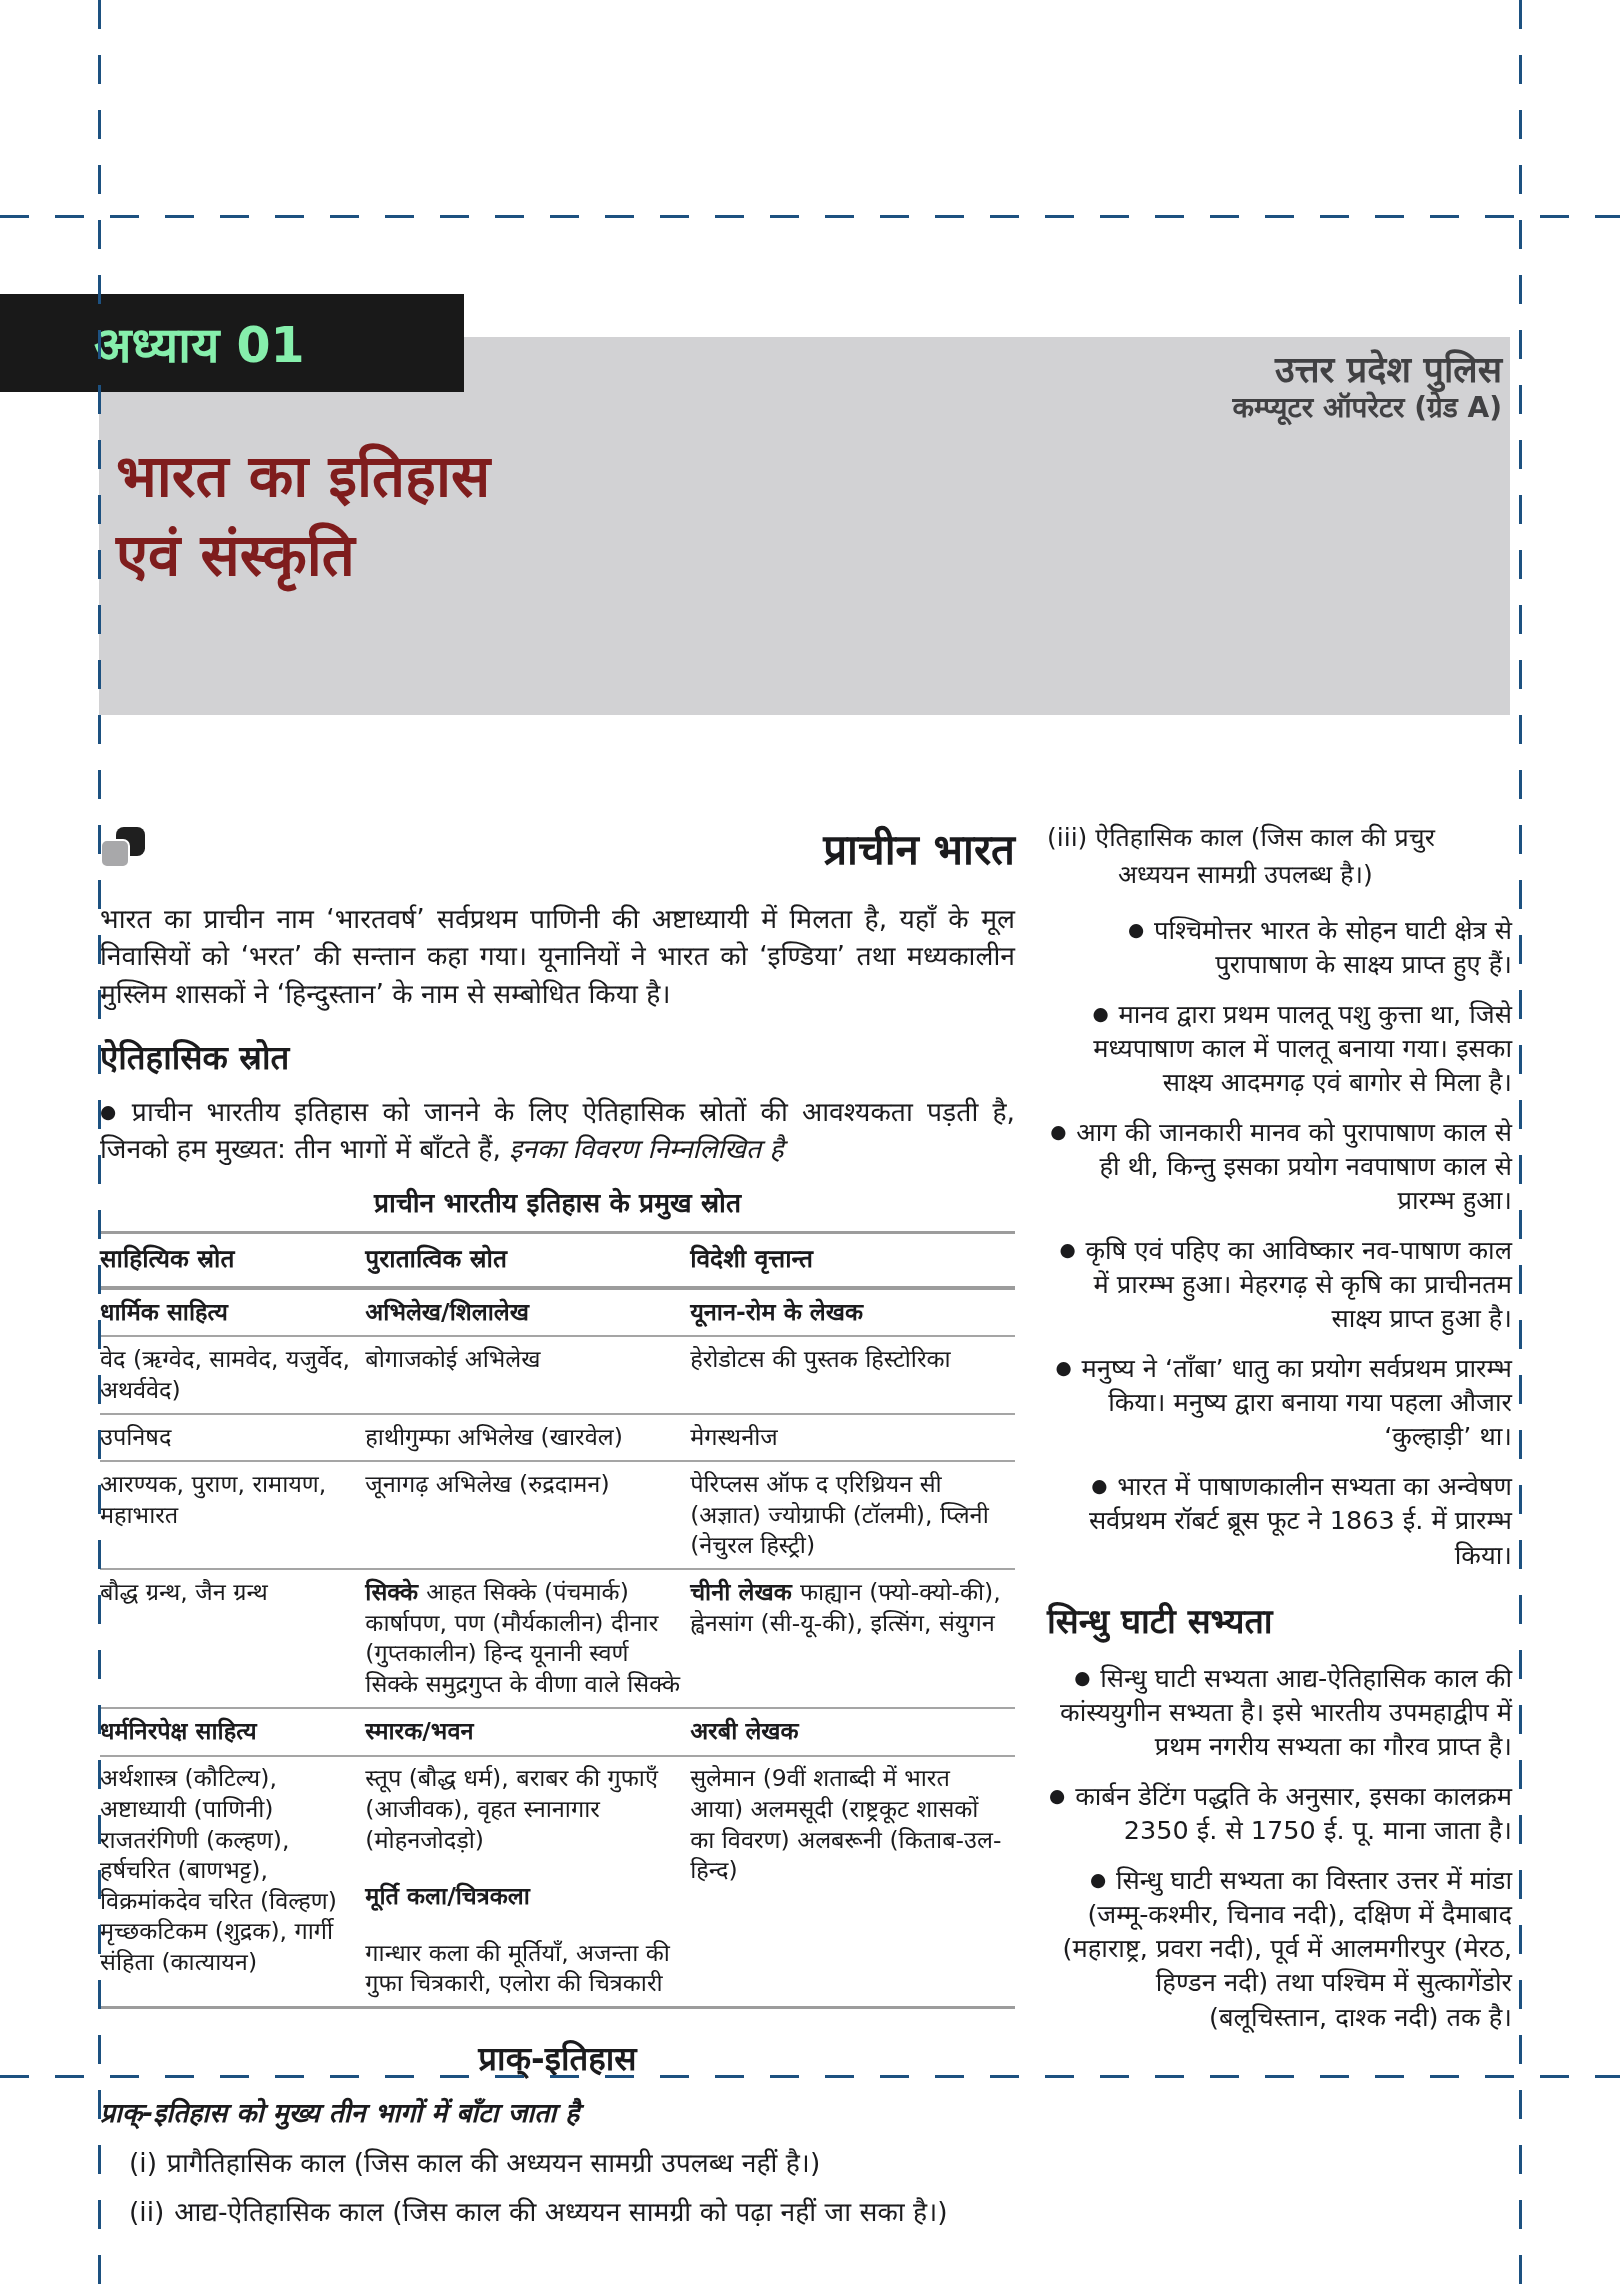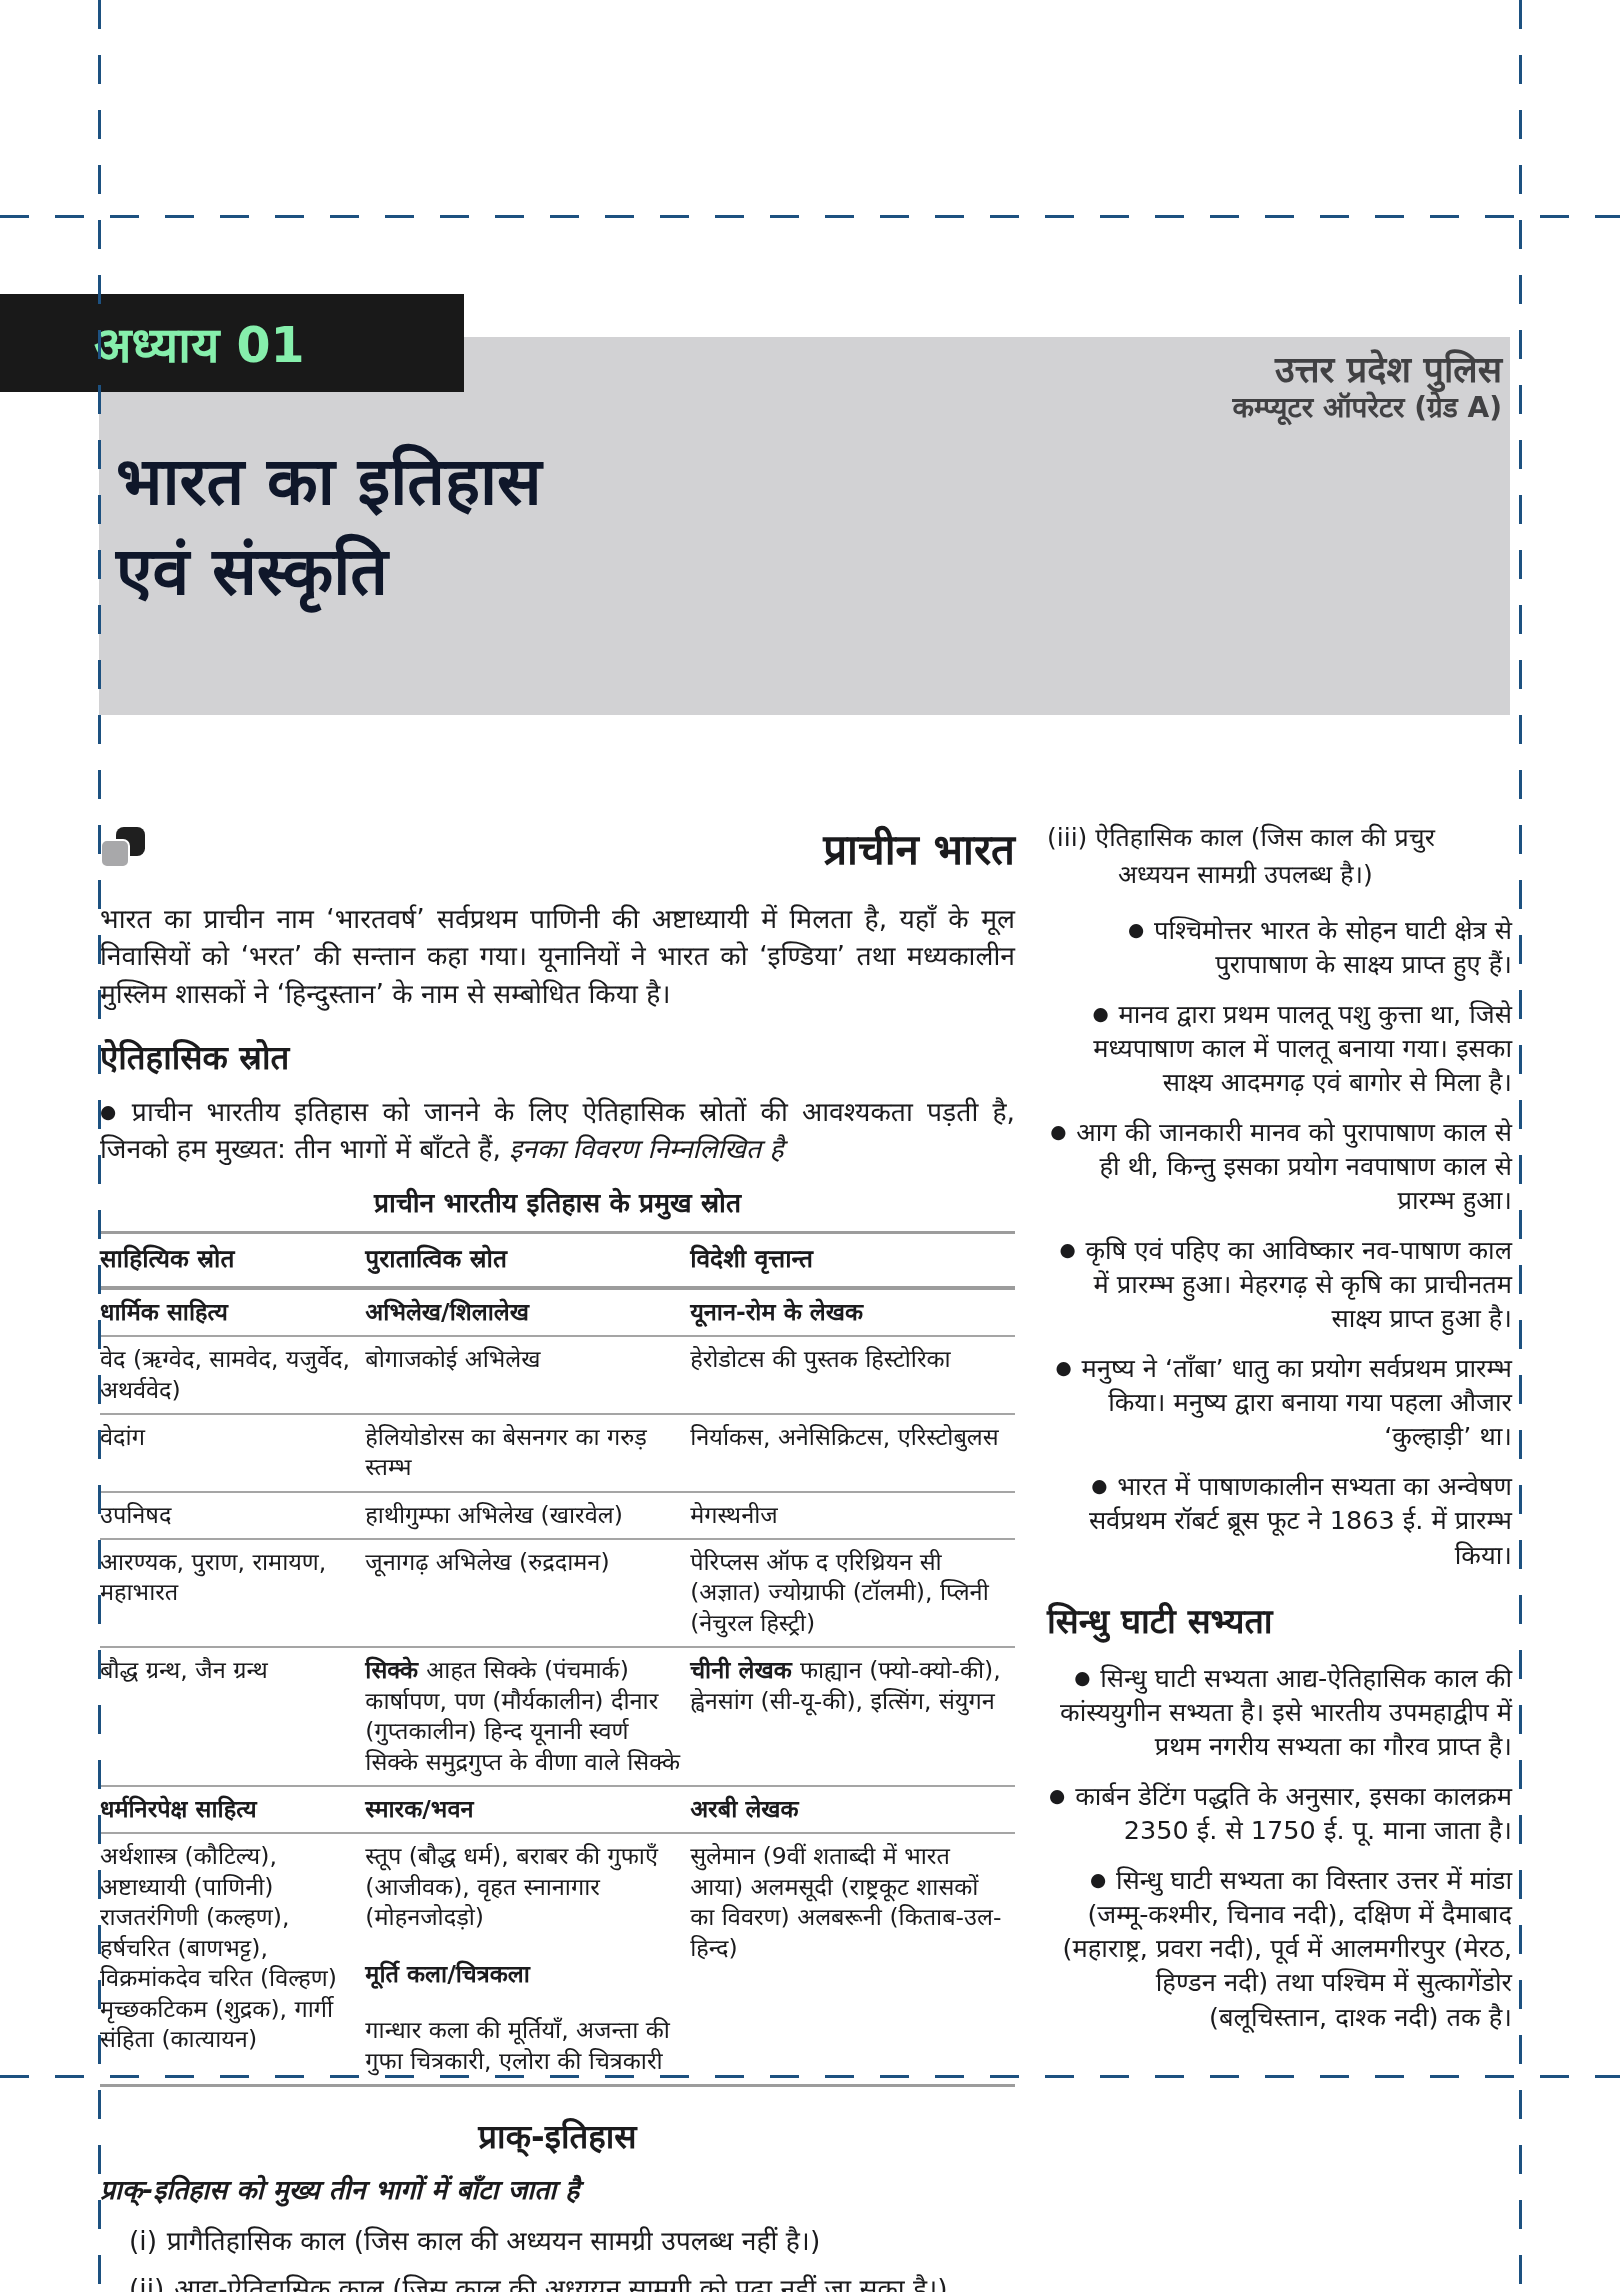--- a/index.html
+++ b/index.html
@@ -11,21 +11,21 @@
   .crop-v{position:absolute;top:0;height:100%;width:2.9px;z-index:9;
     background:repeating-linear-gradient(180deg,#1d5180 0,#1d5180 29px,transparent 29px,transparent 55px);}
   .crop-h.t{top:215px}.crop-h.b{top:2075px}.crop-v.l{left:98px}.crop-v.r{left:1519px}
   
   .header-gray{position:absolute;left:99px;top:337px;width:1411px;height:378px;background:#d2d2d4;z-index:1;}
   .chapter-box{position:absolute;left:0;top:294px;width:464px;height:98px;background:#191919;color:#86efac;
     display:flex;align-items:center;box-sizing:border-box;padding-left:94px;font-size:49px;font-weight:bold;z-index:2;}
   .brand{position:absolute;right:118px;top:349px;text-align:right;z-index:3;color:#414143;}
   .brand .l1{font-size:36px;font-weight:bold;line-height:1.15;}
   .brand .l2{font-size:28px;font-weight:bold;line-height:1.25;}
-  .main-title{position:absolute;left:116px;top:437px;margin:0;font-size:66px;line-height:1.37;font-weight:bold;color:#0f172a;z-index:3;}
+  .main-title{position:absolute;left:116px;top:437px;margin:0;font-size:58px;line-height:1.37;font-weight:bold;color:#7f1d1d;z-index:3;}
   
   .col-left{position:absolute;left:100px;top:819px;width:915px;z-index:2;}
   .col-right{position:absolute;left:1047px;top:819px;width:465px;z-index:2;}
   
   .section-head{display:flex;align-items:center;justify-content:space-between;gap:19.6px;font-size:42px;font-weight:bold;margin:0 0 23.5px;}
   .icon-squares{position:relative;width:45px;height:41px;flex:0 0 auto;}
   .icon-squares .back{position:absolute;right:0;top:0;width:29px;height:29px;background:#1f1f1f;border-radius:7.8px;}
   .icon-squares .front{position:absolute;left:0;bottom:0;width:25.5px;height:25.5px;background:#a8a8aa;border-radius:6.9px;border:2.9px solid #ffffff;}
   .intro{font-size:26.5px;line-height:1.42;text-align:justify;margin:0 0 21.6px;}
   .h3{font-size:33px;font-weight:bold;margin:5.9px 0 13.7px;}
@@ -110,25 +110,20 @@
             <td><span>धार्मिक साहित्य</span></td>
             <td><span>अभिलेख/शिलालेख</span></td>
             <td><span>यूनान-रोम के लेखक</span></td>
           </tr>
           <tr>
             <td><span>वेद (ऋग्वेद, सामवेद, यजुर्वेद, अथर्ववेद)</span></td>
             <td><span>बोगाजकोई अभिलेख</span></td>
             <td><span>हेरोडोटस की पुस्तक हिस्टोरिका</span></td>
           </tr>
           <tr>
-            <td><span>वेदांग</span></td>
-            <td><span>हेलियोडोरस का बेसनगर का गरुड़ स्तम्भ</span></td>
-            <td><span>निर्याकस, अनेसिक्रिटस, एरिस्टोबुलस</span></td>
-          </tr>
-          <tr>
             <td><span>उपनिषद</span></td>
             <td><span>हाथीगुम्फा अभिलेख (खारवेल)</span></td>
             <td><span>मेगस्थनीज</span></td>
           </tr>
           <tr>
             <td><span>आरण्यक, पुराण, रामायण, महाभारत</span></td>
             <td><span>जूनागढ़ अभिलेख (रुद्रदामन)</span></td>
             <td><span>पेरिप्लस ऑफ द एरिथ्रियन सी (अज्ञात) ज्योग्राफी (टॉलमी), प्लिनी (नेचुरल हिस्ट्री)</span></td>
           </tr>
           <tr>

